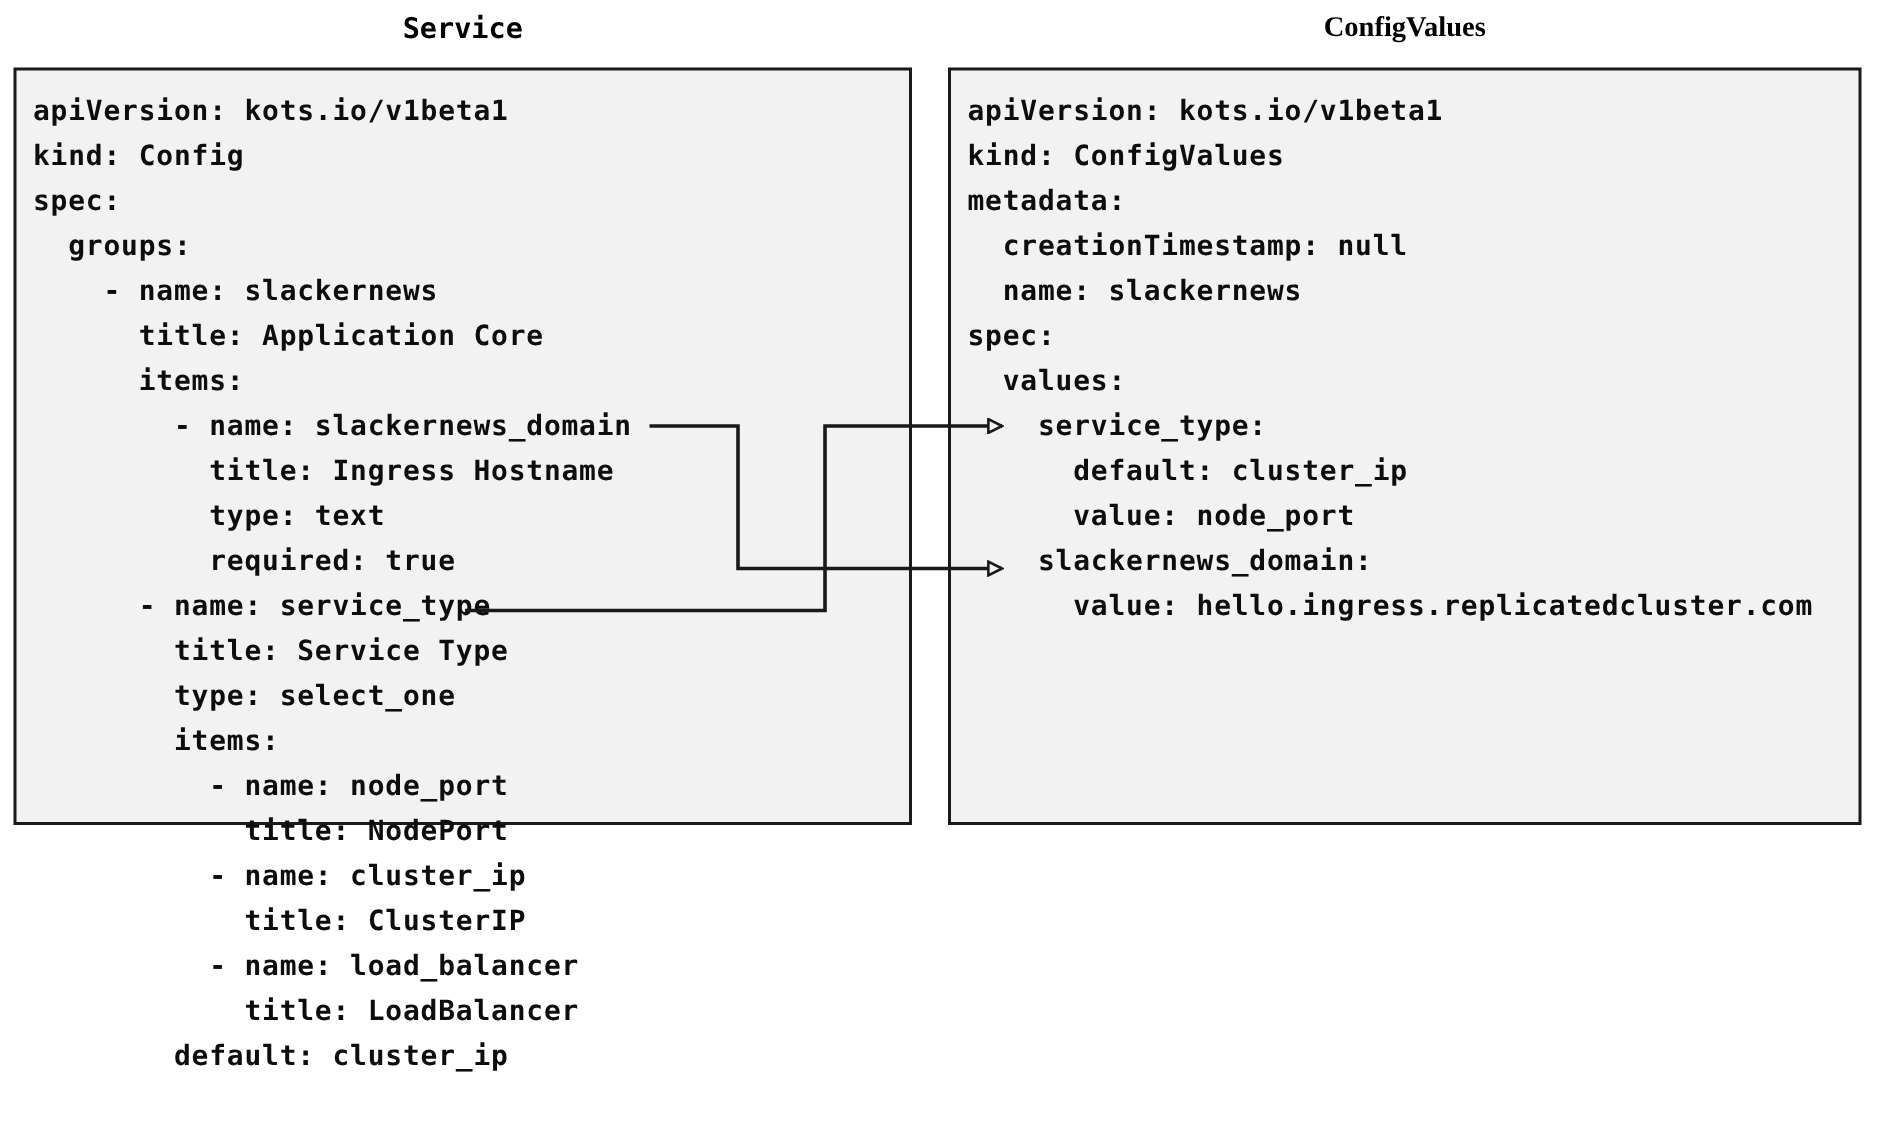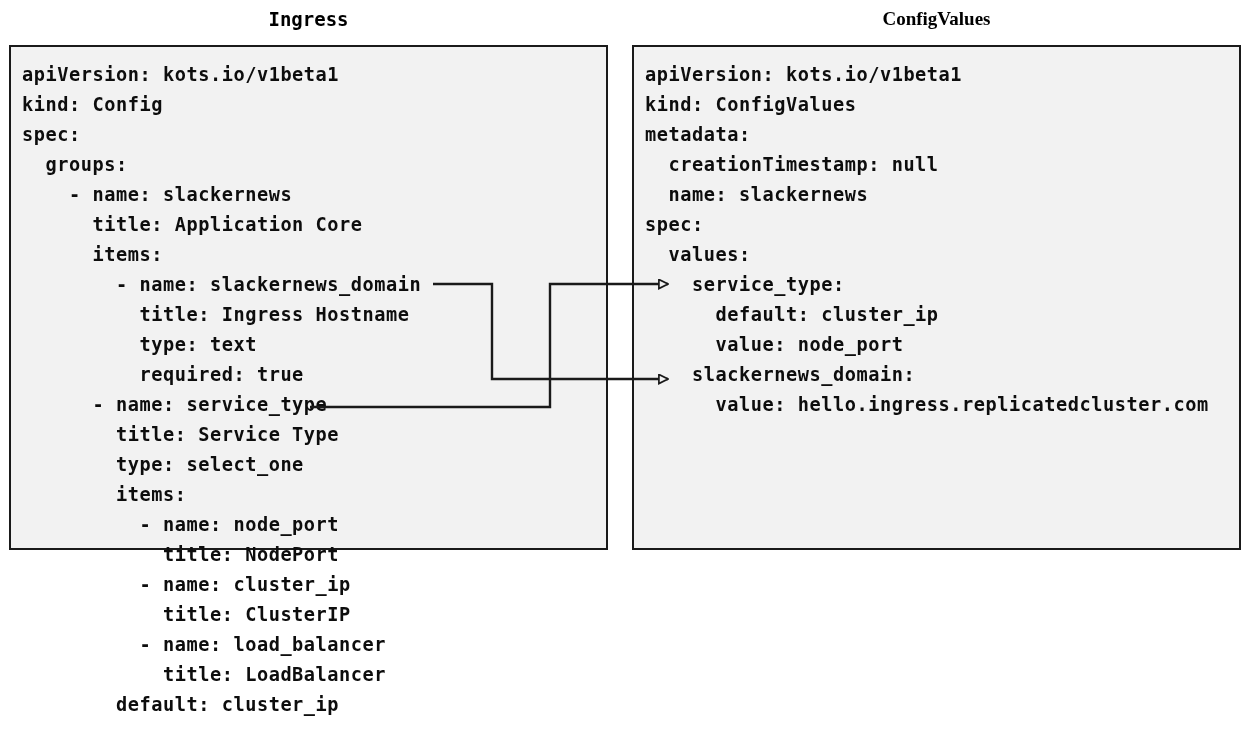--- a/index.html
+++ b/index.html
@@ -63,21 +63,21 @@
     height: 756px;
     pointer-events: none;
     overflow: visible;
   }
 </style>
 </head>
 <body>
 
 <div id="root">
 
-  <div class="panel-title" id="title-config">Ingress</div>
+  <div class="panel-title" id="title-config">Service</div>
 
   <div class="panel" id="panel-config">
     <pre class="code-block">apiVersion: kots.io/v1beta1
 kind: Config
 spec:
   groups:
     - name: slackernews
       title: Application Core
       items:
         - name: slackernews_domain

